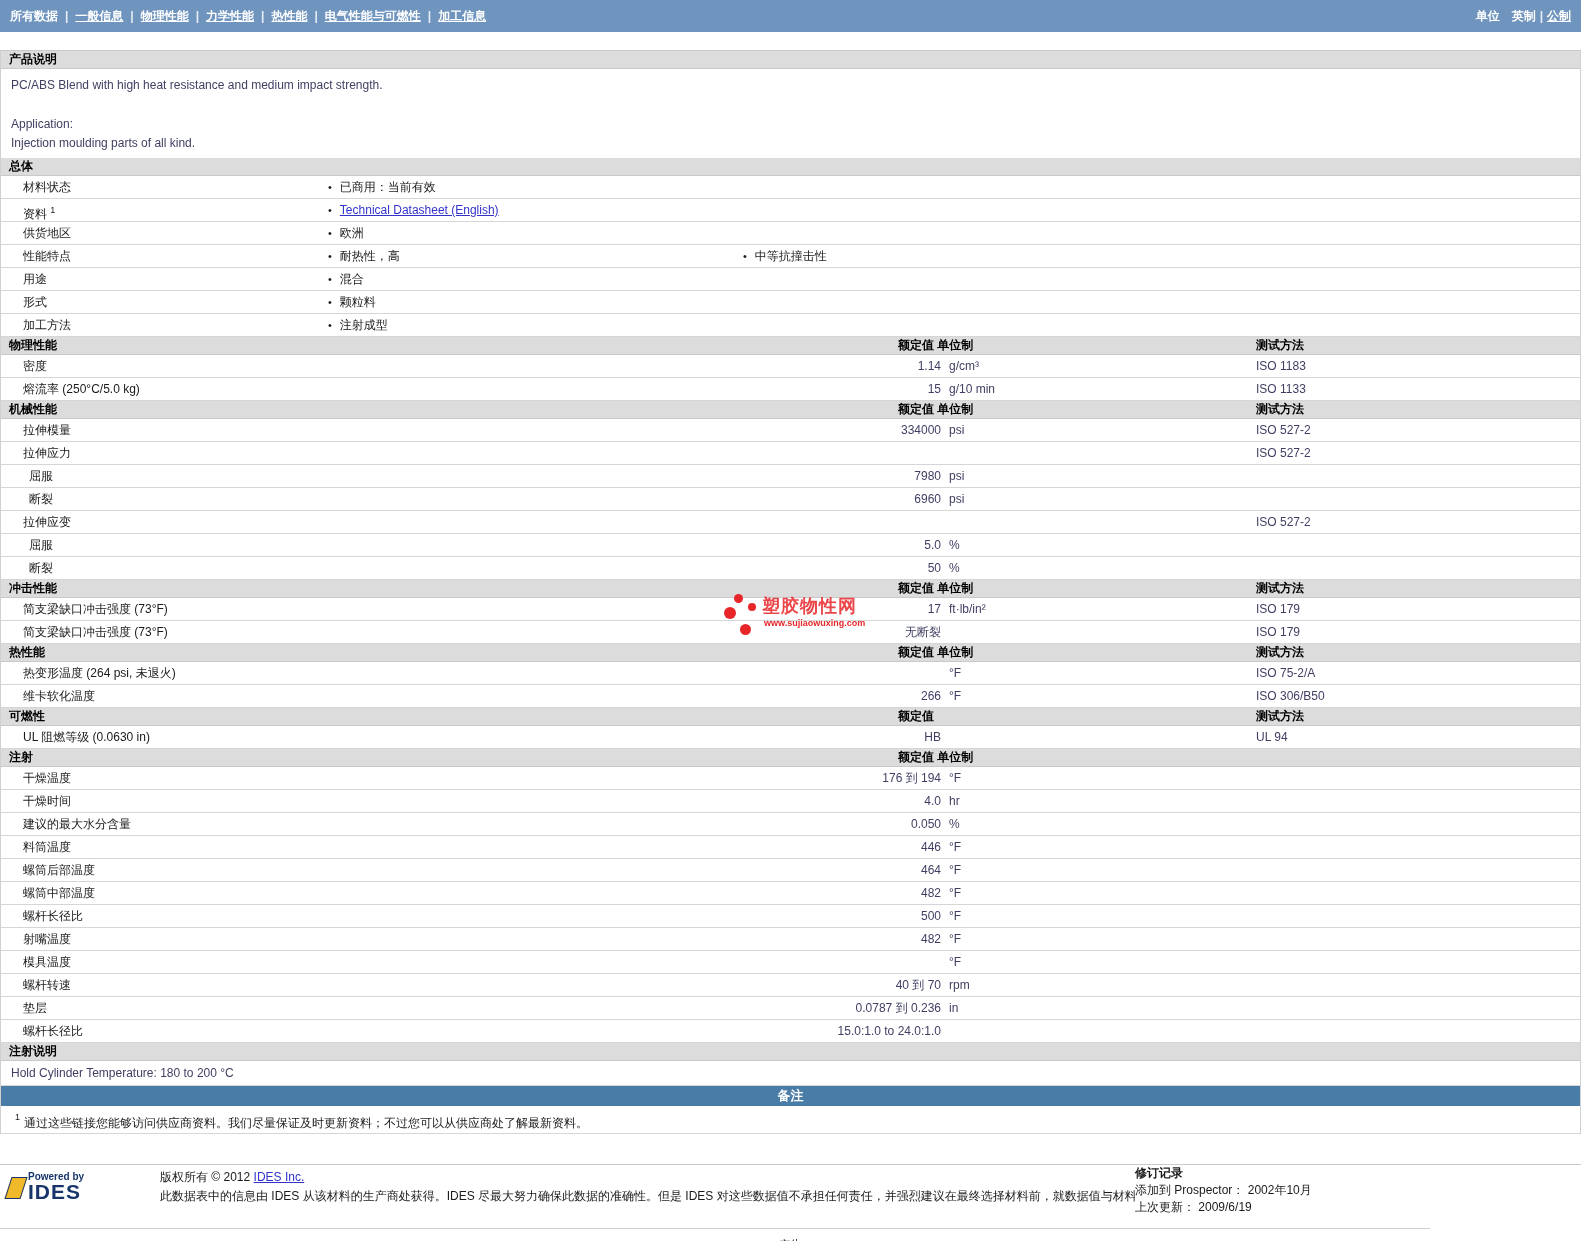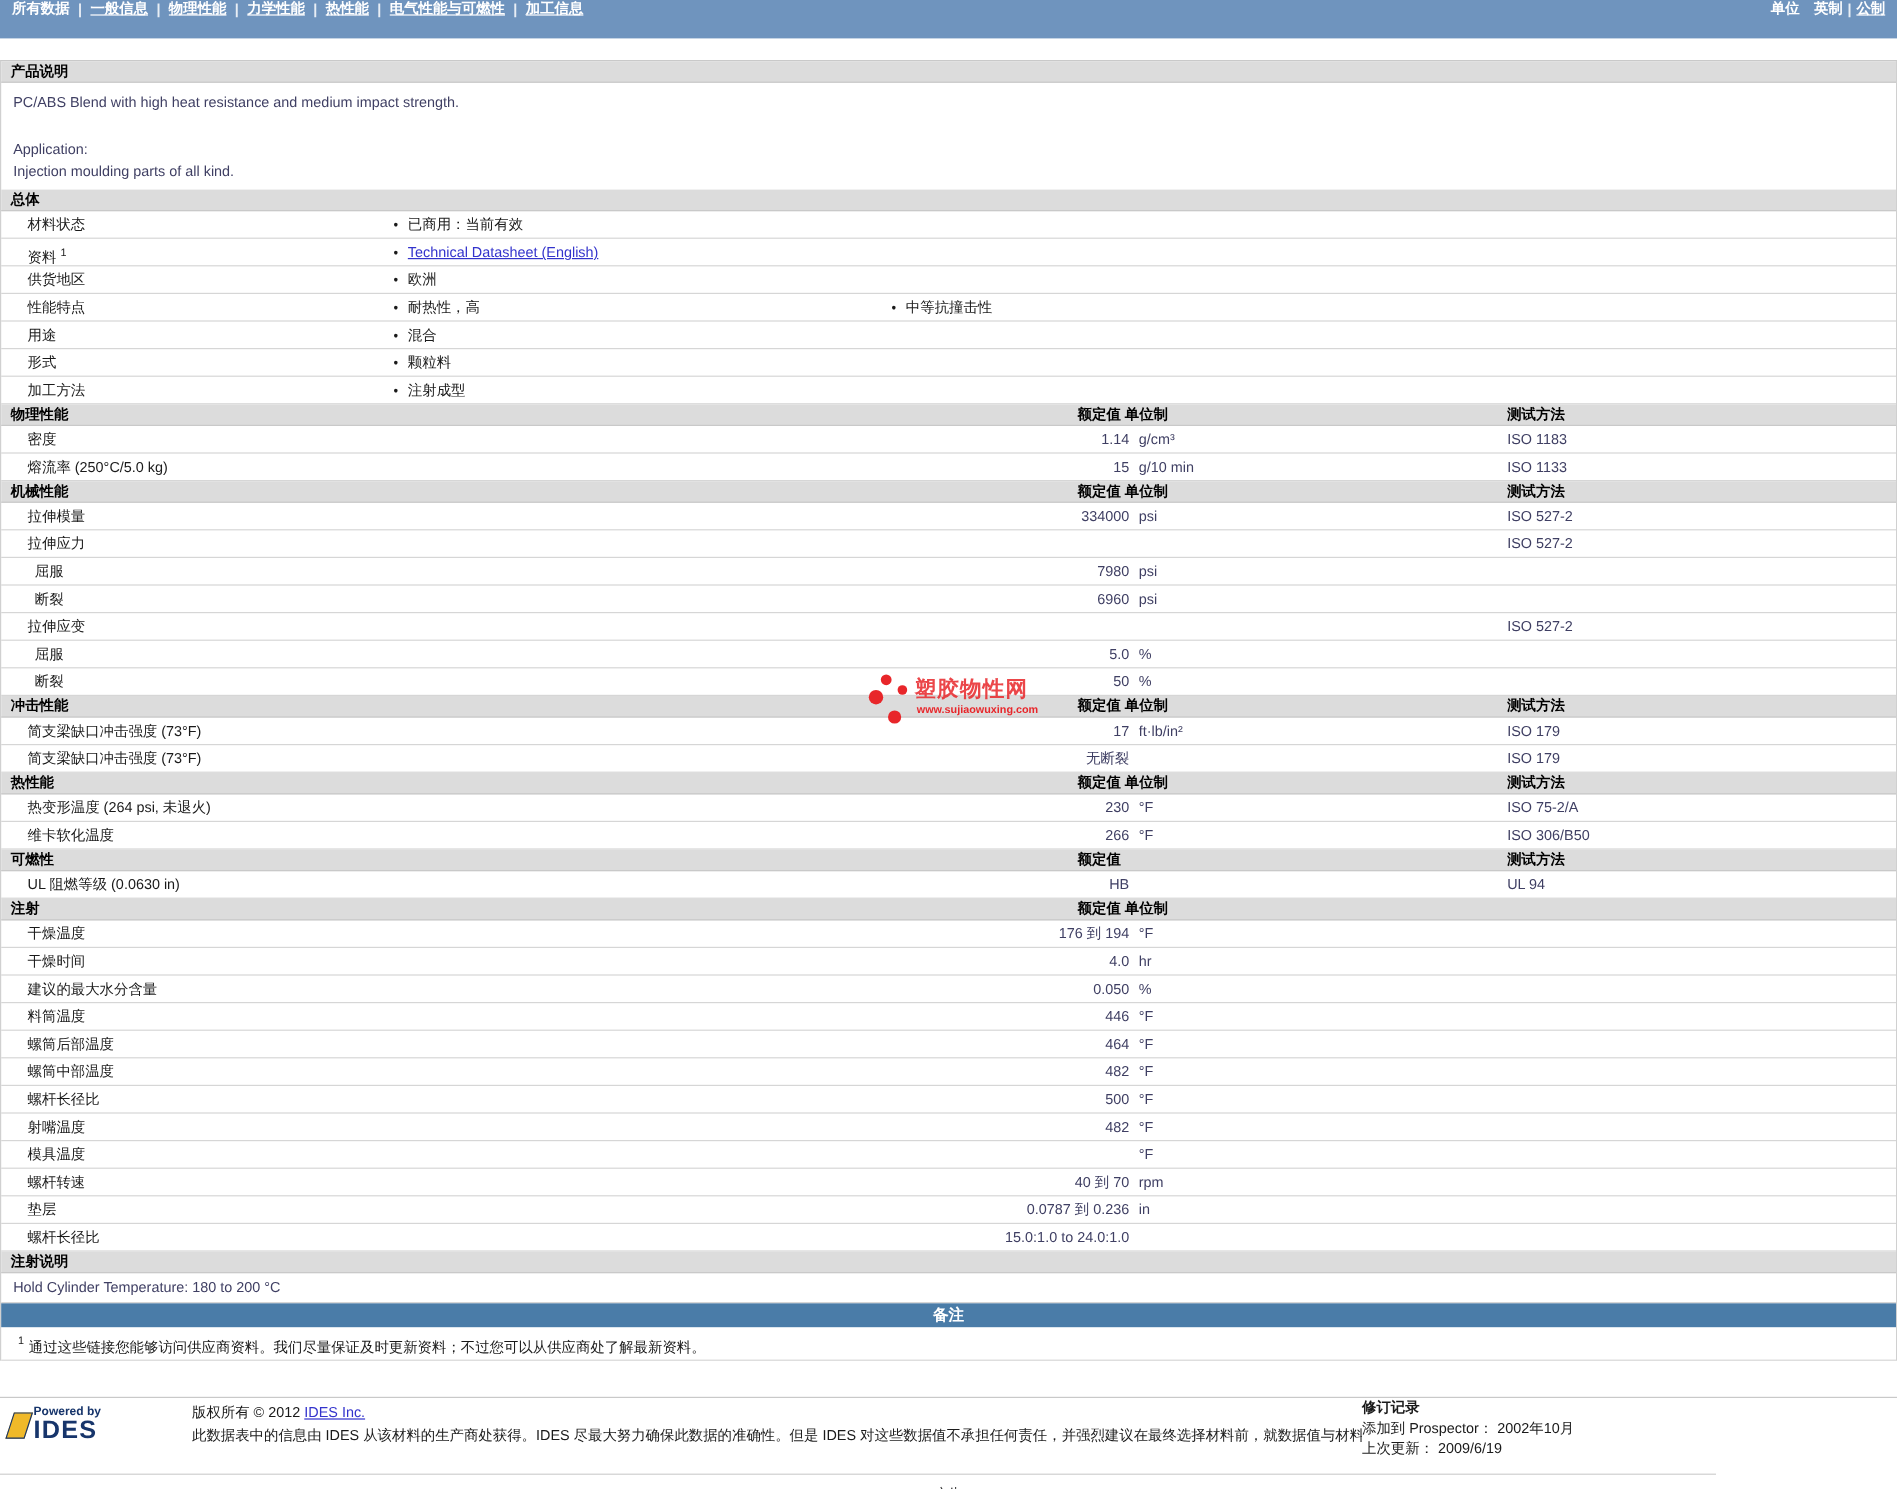--- a/index.html
+++ b/index.html
@@ -14,21 +14,21 @@
   *{box-sizing:border-box;}
   html,body{margin:0;padding:0;}
   body{
     width:1581px;height:1241px;position:relative;background:#fff;
     font-family:"Liberation Sans",sans-serif;font-size:12px;color:#1a1a1a;
     overflow:hidden;
   }
   
   .topnav{
     height:22px;background:var(--nav-bg);color:#fff;
-    display:flex;align-items:flex-end;justify-content:space-between;
+    display:flex;align-items:center;justify-content:space-between;
     padding:16px 10px;font-weight:bold;font-size:12px;
   }
   .topnav .left,.topnav .right{display:flex;align-items:center;}
   .navtab{color:#fff;text-decoration:underline;cursor:pointer;margin:0 7px;white-space:nowrap;}
   .navtab.current{text-decoration:none;margin-left:0;}
   .navsep{color:#e8eef5;}
   .navsep::before{content:"|";}
   .units-label{margin-right:8px;}
   .unit-current{text-decoration:none;margin:0 4px;}
   .unit-link{color:#fff;text-decoration:underline;cursor:pointer;margin-left:4px;}
@@ -70,21 +70,21 @@
 
   .banner{
     height:20px;line-height:20px;background:var(--banner-bg);color:#fff;
     text-align:center;font-weight:bold;font-size:13px;
   }
   .footnote{position:relative;height:28px;line-height:26px;border-bottom:1px solid var(--row-border);}
   .footnote .fntext{position:absolute;left:14px;top:0;color:#1a1a1a;}
   .footnote sup{font-size:9px;position:relative;top:-2px;margin-right:4px;}
 
   
-  .watermark{position:absolute;left:722px;top:558px;width:150px;height:50px;pointer-events:none;z-index:6;text-align:center;}
+  .watermark{position:absolute;left:722px;top:590px;width:150px;height:50px;pointer-events:none;z-index:6;text-align:center;}
   .wm-dot{position:absolute;background:var(--red);border-radius:50%;}
   .wm-d1{left:12px;top:4px;width:9px;height:9px;}
   .wm-d2{left:26px;top:13px;width:8px;height:8px;}
   .wm-d3{left:2px;top:17px;width:12px;height:12px;}
   .wm-d4{left:18px;top:34px;width:11px;height:11px;}
   .wm-name{position:absolute;left:40px;top:4px;color:var(--red);font-size:18px;font-weight:bold;letter-spacing:1px;opacity:.85;}
   .wm-url{position:absolute;left:42px;top:28px;color:var(--red);font-size:9px;font-weight:bold;}
 
   
   .footer{position:relative;margin-top:30px;border-top:1px solid #c9c9c9;height:58px;}
@@ -247,21 +247,20 @@
     <span class="ptest">ISO 179</span>
   </div>
 
   <div class="shead">
     <span class="stitle">热性能</span>
     <span class="shval">额定值 单位制</span>
     <span class="shtest">测试方法</span>
   </div>
   <div class="prow">
     <span class="plabel">热变形温度  (264 psi, 未退火)</span>
-    <span class="pval">230</span>
     <span class="punit">°F</span>
     <span class="ptest">ISO 75-2/A</span>
   </div>
   <div class="prow">
     <span class="plabel">维卡软化温度</span>
     <span class="pval">266</span>
     <span class="punit">°F</span>
     <span class="ptest">ISO 306/B50</span>
   </div>
 

